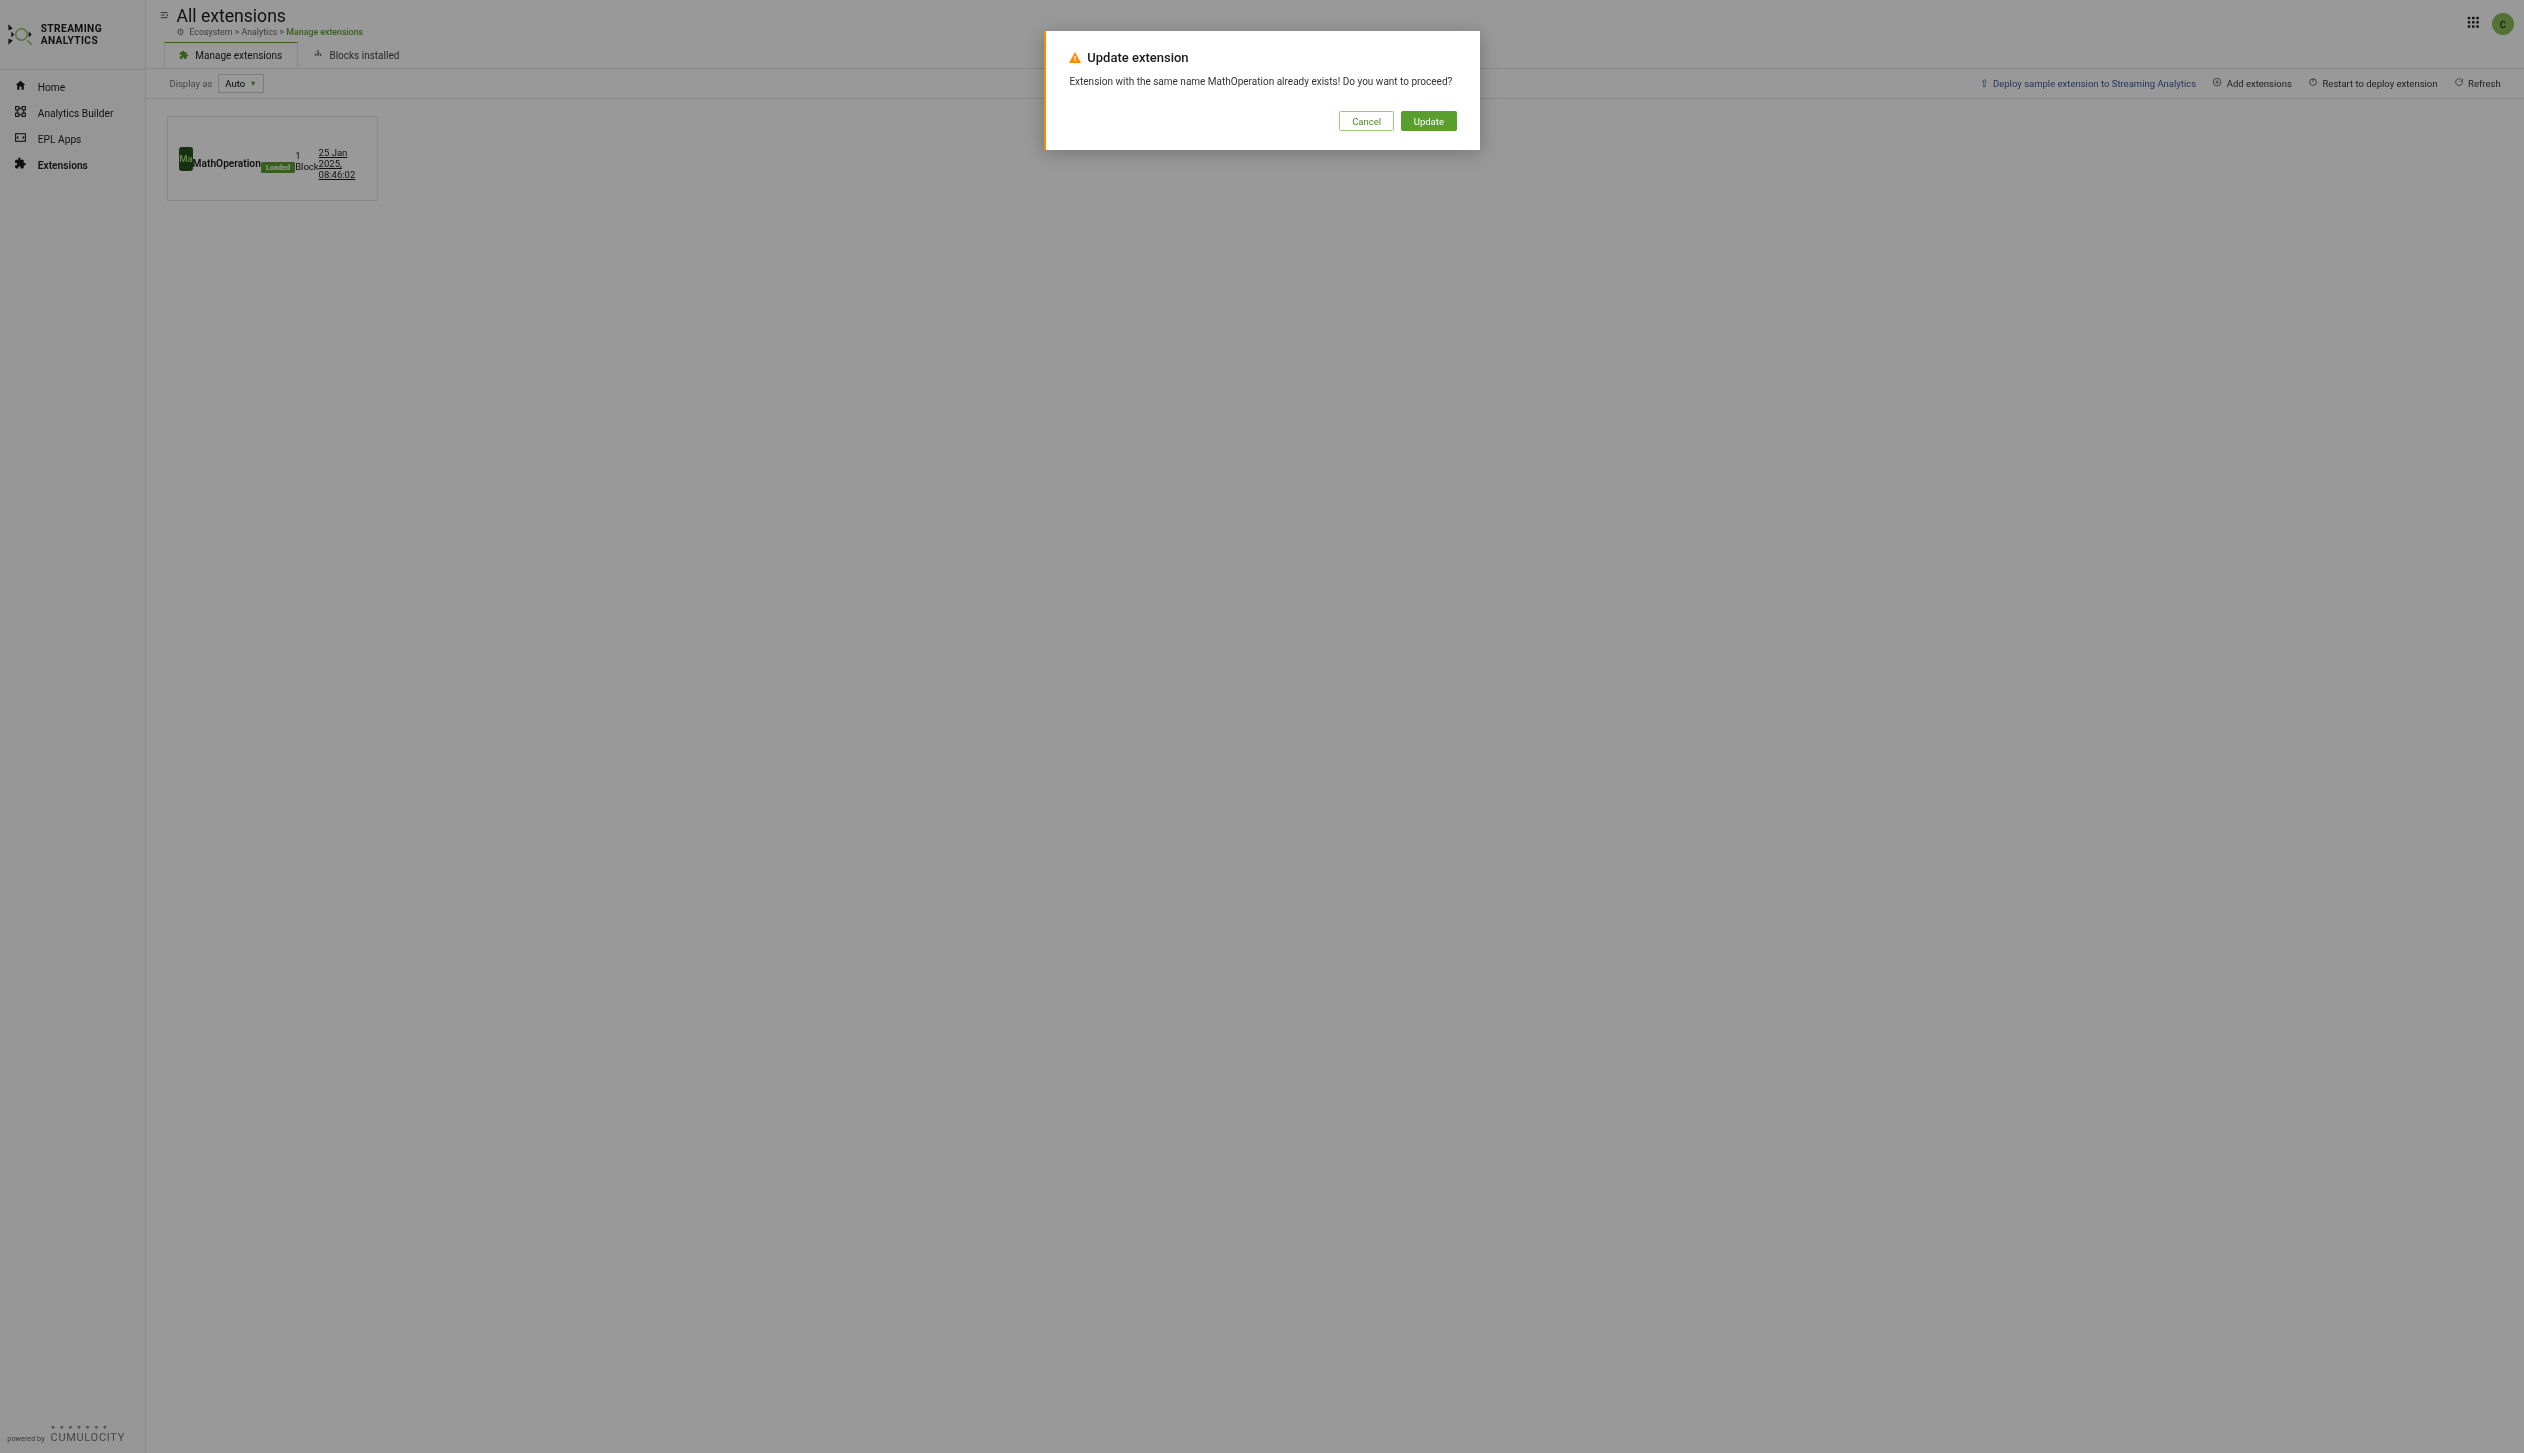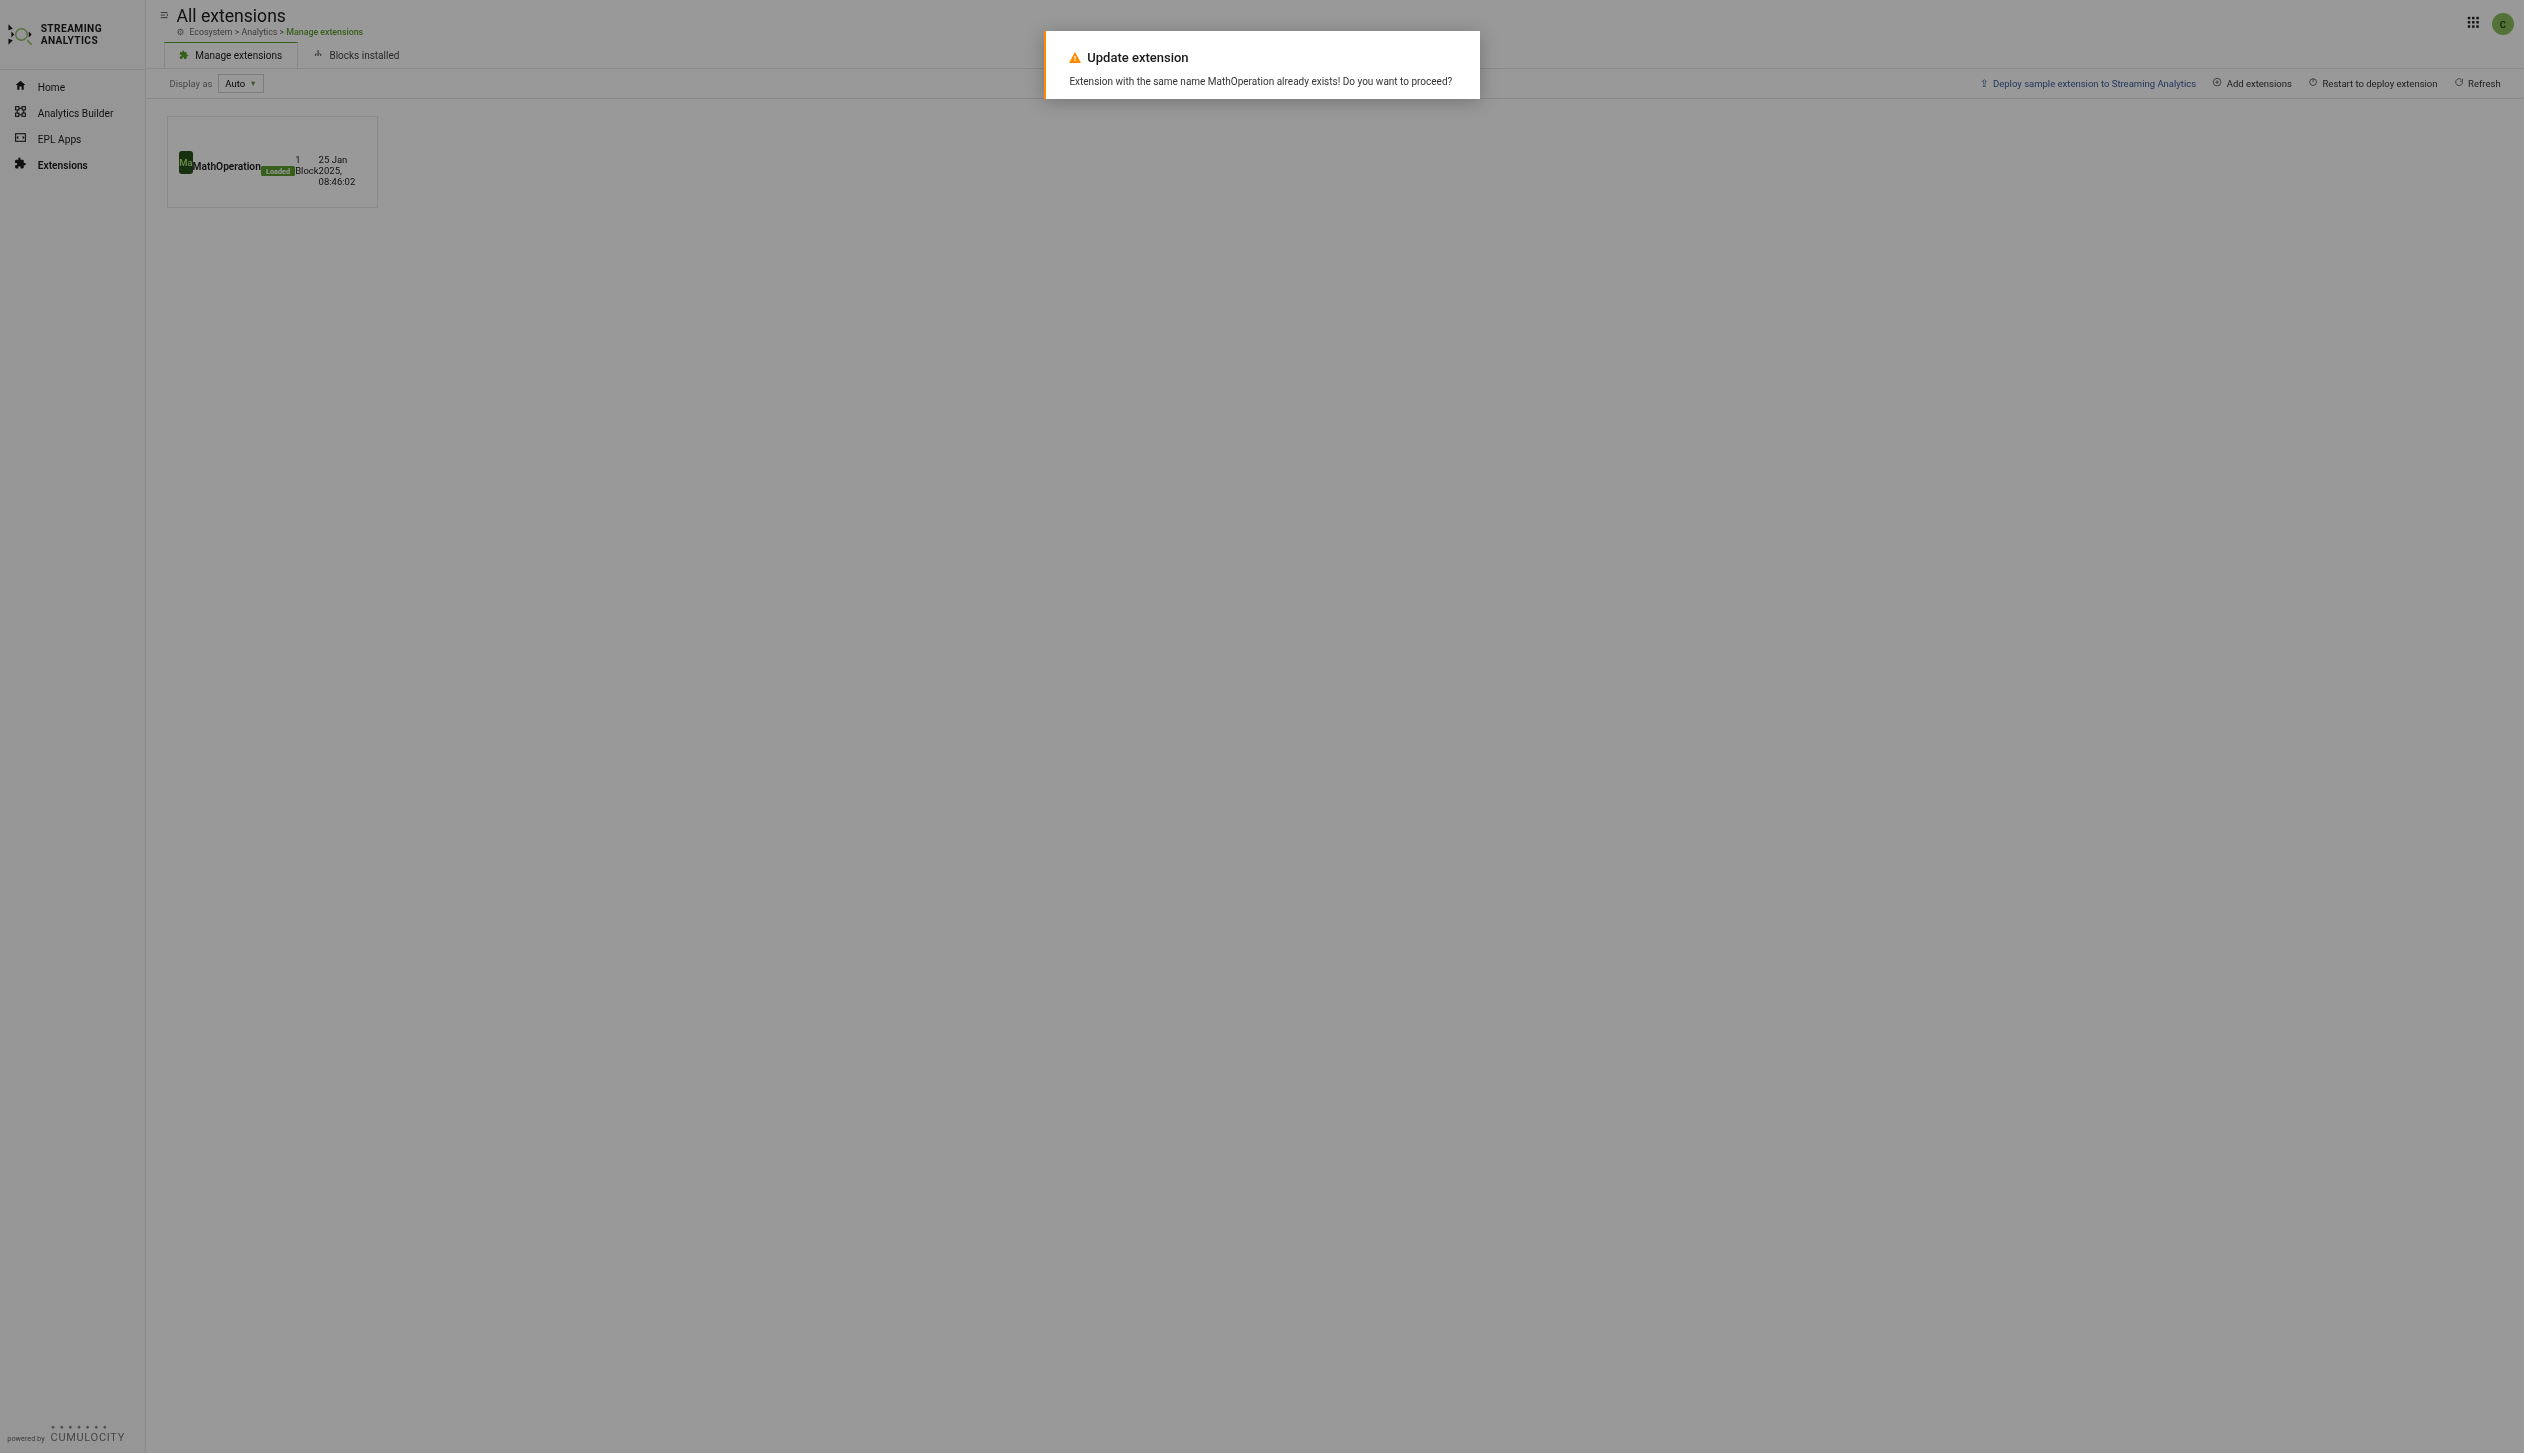--- a/index.html
+++ b/index.html
@@ -61,21 +61,21 @@
   .tbtn.link .bi { color: #3a5a9a; }
   .toolbar + .separator { border: none; border-top: 0.7px solid #e5e5e5; }
 
   
   .content { flex: 1; padding: 17.6px 20.5px; overflow: auto; background: #fff; }
   .card { width: 211px; border: 0.7px solid #e5e5e5; background: #fff; padding: 20.5px 11.7px 20.5px; display: flex; flex-direction: row; align-items: center; cursor: pointer; }
   .card-logo { width: 23.4px; height: 23.4px; border-radius: 2.9px; background: #275019; color: #a6e07a; display: flex; align-items: center; justify-content: center; font-size: 9.5px; font-weight: 600; }
   .card-name { margin-top: 8.8px; font-size: 10.2px; font-weight: 600; color: #1b1b1b; }
   .badge { margin-top: 17.6px; background: #5a9e2d; color: #fff; font-size: 7.3px; padding: 0.7px 5.1px; border-radius: 1.5px; font-weight: bold; }
   .card-block { margin-top: 4.4px; font-size: 9.5px; color: #1b1b1b; }
-  .card-ts { margin-top: 16px; font-size: 9.5px; color: #1b1b1b; }
+  .card-ts { margin-top: 9px; font-size: 9.5px; color: #1b1b1b; text-decoration: underline; }
 
   
   .overlay { position: absolute; inset: 0; background: rgba(0,0,0,0.40); display: flex; justify-content: center; align-items: flex-start; }
   .dialog { margin-top: 31px; width: 436px; background: #fff; border-left: 2.9px solid #ff8a00; box-shadow: 0 2.9px 17.6px rgba(0,0,0,0.25); }
   .dialog-head { display: flex; align-items: center; gap: 5.9px; padding: 19px 23.4px 10.2px; }
   .warn-icon { width: 0; height: 0; border-left: 6.6px solid transparent; border-right: 6.6px solid transparent; border-bottom: 11.7px solid #ff8a00; position: relative; }
   .warn-icon::after { content: "!"; position: absolute; left: -1.5px; top: 1.5px; color: #fff; font-size: 7.3px; font-weight: 700; }
   .dialog-title { font-size: 13px; font-weight: 500; color: #1b1b1b; }
   .dialog-body { padding: 0 23.4px 10.2px; font-size: 10px; color: #333; line-height: 1.4; }
   .dialog-actions { display: flex; justify-content: flex-end; gap: 7.3px; padding: 11.7px 23.4px 19px; }
@@ -284,15 +284,19 @@
   </div>
 </div>
 
 <div class="overlay">
   <div class="dialog">
     <div class="dialog-head">
       <span class="warn-icon"></span>
       <span class="dialog-title">Update extension</span>
     </div>
     <div class="dialog-body">Extension with the same name MathOperation already exists! Do you want to proceed?</div>
+    <div class="dialog-actions">
+      <button class="btn secondary">Cancel</button>
+      <button class="btn primary">Update</button>
+    </div>
   </div>
 </div>
 
 
 </body></html>

